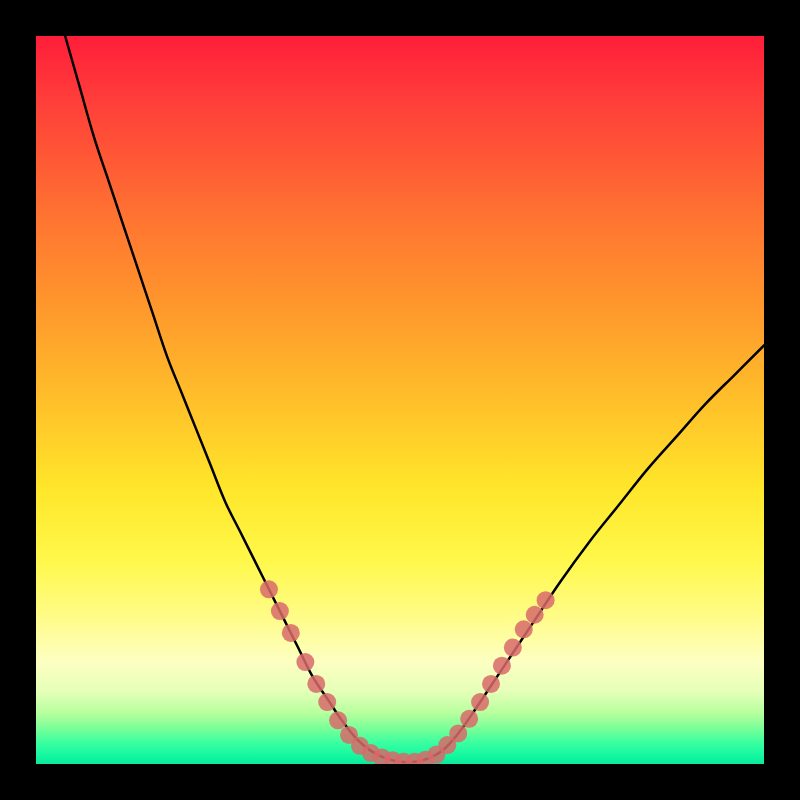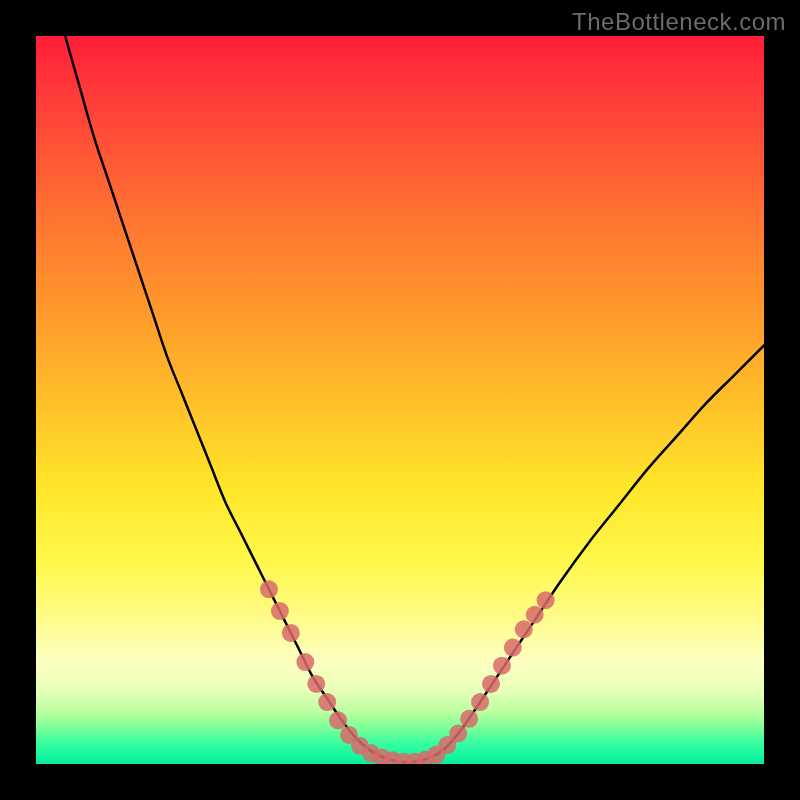--- a/index.html
+++ b/index.html
@@ -99,14 +99,13 @@
           <circle cx="444.08" cy="666.12" r="9" fill="#d86a6a" fill-opacity="0.85" stroke="#a84a4a" stroke-width="0"></circle>
           <circle cx="455" cy="647.92" r="9" fill="#d86a6a" fill-opacity="0.85" stroke="#a84a4a" stroke-width="0"></circle>
           <circle cx="465.92" cy="629.72" r="9" fill="#d86a6a" fill-opacity="0.85" stroke="#a84a4a" stroke-width="0"></circle>
           <circle cx="476.84000000000003" cy="611.52" r="9" fill="#d86a6a" fill-opacity="0.85" stroke="#a84a4a" stroke-width="0"></circle>
           <circle cx="487.76000000000005" cy="593.3199999999999" r="9" fill="#d86a6a" fill-opacity="0.85" stroke="#a84a4a" stroke-width="0"></circle>
           <circle cx="498.68000000000006" cy="578.76" r="9" fill="#d86a6a" fill-opacity="0.85" stroke="#a84a4a" stroke-width="0"></circle>
           <circle cx="509.59999999999997" cy="564.2" r="9" fill="#d86a6a" fill-opacity="0.85" stroke="#a84a4a" stroke-width="0"></circle>
         </g>
     </svg>
   </div>
-  <div class="watermark">TheBottleneck.com</div>
 </div>
 
 </body></html>

